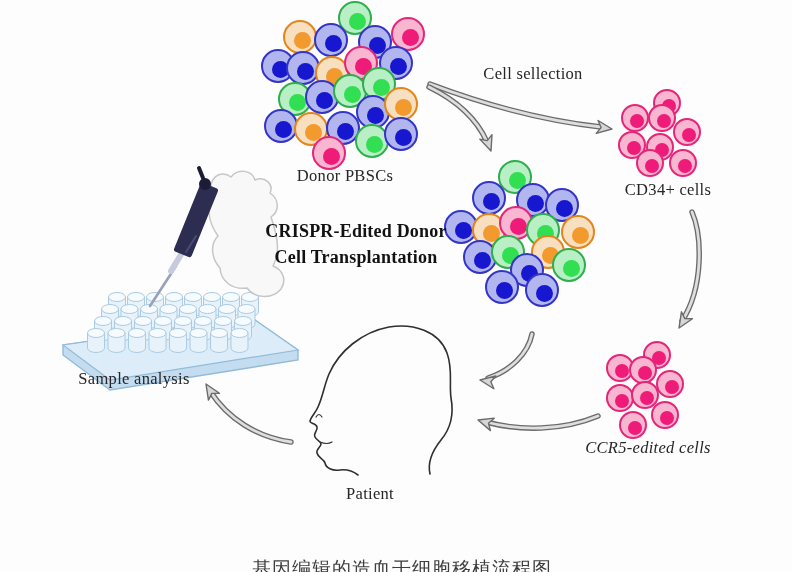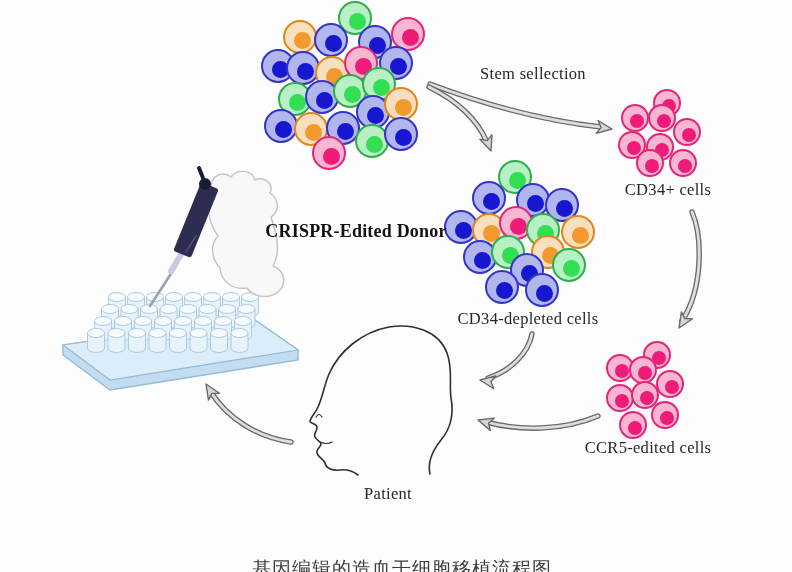--- a/index.html
+++ b/index.html
@@ -328,28 +328,30 @@
       <path d="M 0,0 L -15,-6.5 L -11,0 L -15,6.5 Z" transform="translate(478,420) rotate(197)" fill="#d6d6d6" stroke="#6b6b6b" stroke-width="1.4" stroke-linejoin="round"></path>
     </g>
     <g>
       <path d="M 291,442 C 257,437 228,419 210,391" stroke="#6b6b6b" stroke-width="5.5" fill="none" stroke-linecap="round"></path>
       <path d="M 291,442 C 257,437 228,419 210,391" stroke="#dedede" stroke-width="2.8" fill="none" stroke-linecap="round"></path>
       <path d="M 0,0 L -15,-6.5 L -11,0 L -15,6.5 Z" transform="translate(206,384) rotate(238)" fill="#d6d6d6" stroke="#6b6b6b" stroke-width="1.4" stroke-linejoin="round"></path>
     </g>
   </svg>
 
   <div class="layer labels">
-    <div class="lbl" style="left:533px;top:64px;">Stem sellection</div>
+    <div class="lbl" style="left:345px;top:166px;">Donor PBSCs</div>
+    <div class="lbl" style="left:533px;top:64px;">Cell sellection</div>
     <div class="lbl" style="left:668px;top:180px;">CD34+ cells</div>
 
     <div class="lbl title" style="left:356px;top:218px;">
       <div>CRISPR-Edited Donor</div>
+      <div>Cell Transplantation</div>
     </div>
 
-    <div class="lbl" style="left:528px;top:309px;">CD34-depleted cells</div>
-
-
-    <div class="lbl" style="left:648px;top:438px;">CCR5-edited cells</div>
-    <div class="lbl" style="left:388px;top:484px;font-family:Liberation Serif, serif;">Patient</div>
+
+
+    <div class="lbl" style="left:648px;top:438px;font-style:italic;">CCR5-edited cells</div>
+    <div class="lbl" style="left:370px;top:484px;font-family:Liberation Serif, serif;">Patient</div>
+    <div class="lbl" style="left:134px;top:369px;">Sample analysis</div>
 
     <div class="lbl caption" style="left:402px;top:556px;">基因编辑的造血干细胞移植流程图</div>
   </div>
 </div>
 
 </body></html>

